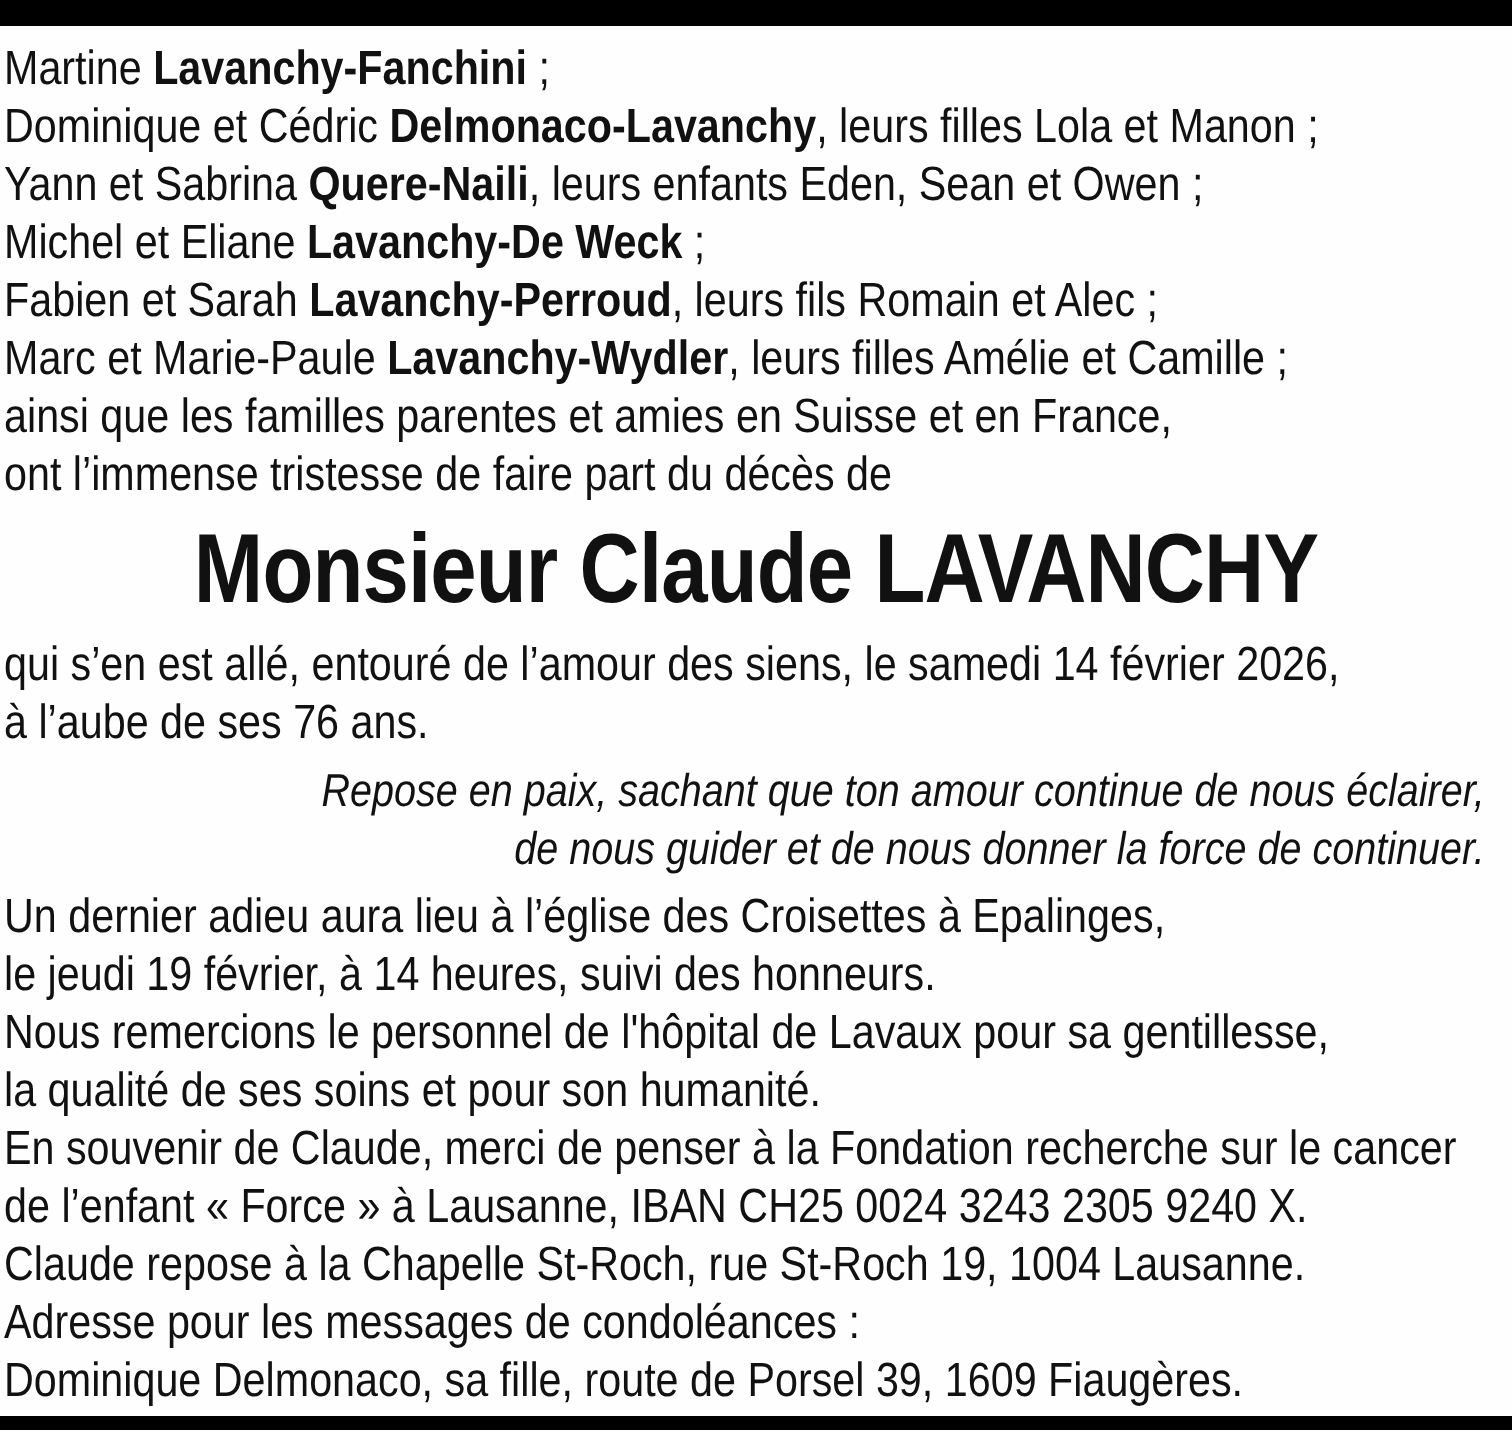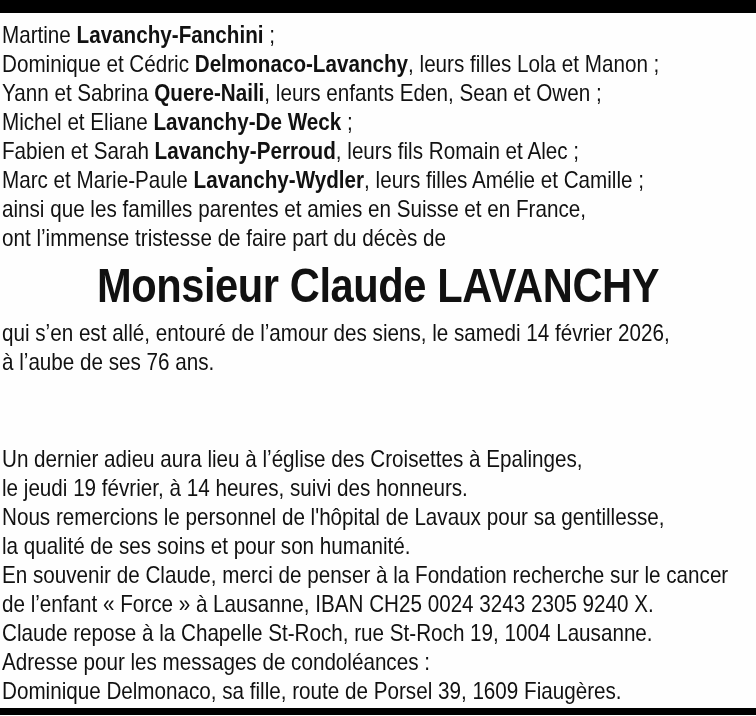--- a/index.html
+++ b/index.html
@@ -77,20 +77,24 @@
       <div class="line"><span>ont l’immense tristesse de faire part du décès de</span></div>
     </div>
 
   <h1 class="title">Monsieur Claude LAVANCHY</h1>
 
   <div class="death">
       <div class="line">qui s’en est allé, entouré de l’amour des siens, le samedi 14 février 2026,</div>
       <div class="line">à l’aube de ses 76 ans.</div>
     </div>
 
+  <div class="quote">
+      <div class="line">Repose en paix, sachant que ton amour continue de nous éclairer,</div>
+      <div class="line">de nous guider et de nous donner la force de continuer.</div>
+    </div>
 
   <div class="info">
       <div class="line">Un dernier adieu aura lieu à l’église des Croisettes à Epalinges,</div>
       <div class="line">le jeudi 19 février, à 14 heures, suivi des honneurs.</div>
       <div class="line">Nous remercions le personnel de l'hôpital de Lavaux pour sa gentillesse,</div>
       <div class="line">la qualité de ses soins et pour son humanité.</div>
       <div class="line">En souvenir de Claude, merci de penser à la Fondation recherche sur le cancer</div>
       <div class="line">de l’enfant « Force » à Lausanne, IBAN CH25 0024 3243 2305 9240 X.</div>
       <div class="line">Claude repose à la Chapelle St-Roch, rue St-Roch 19, 1004 Lausanne.</div>
       <div class="line">Adresse pour les messages de condoléances :</div>

